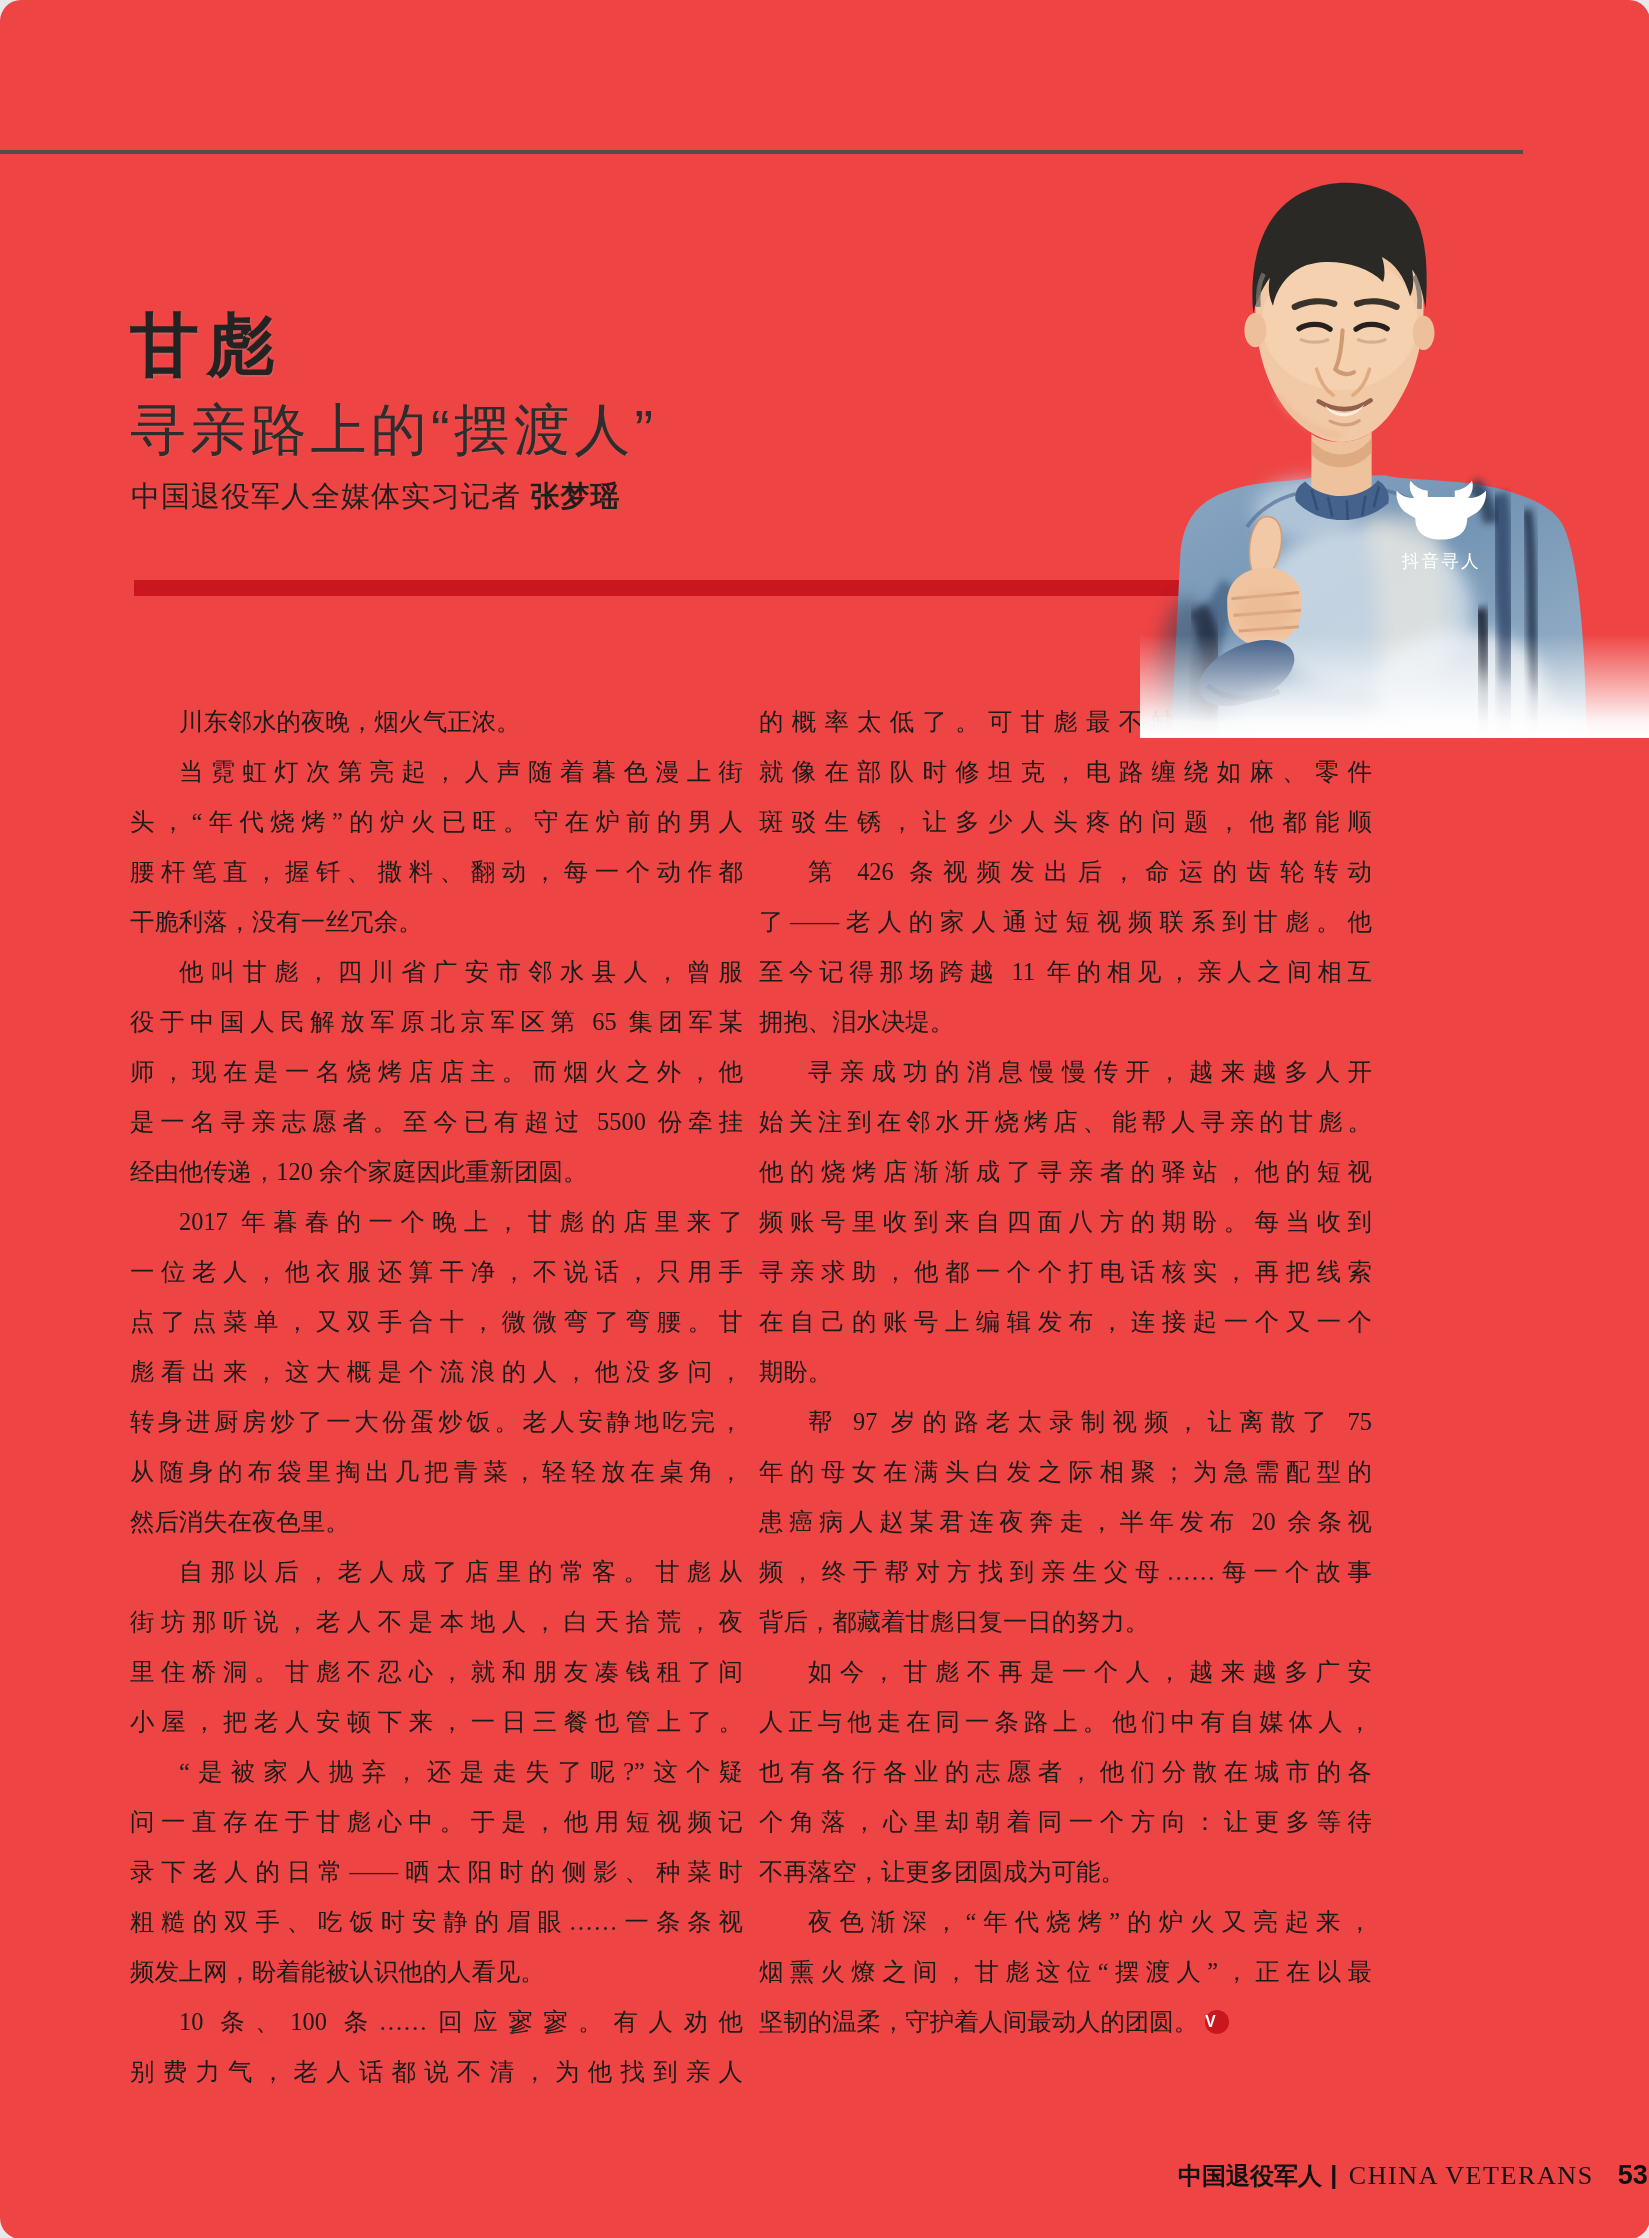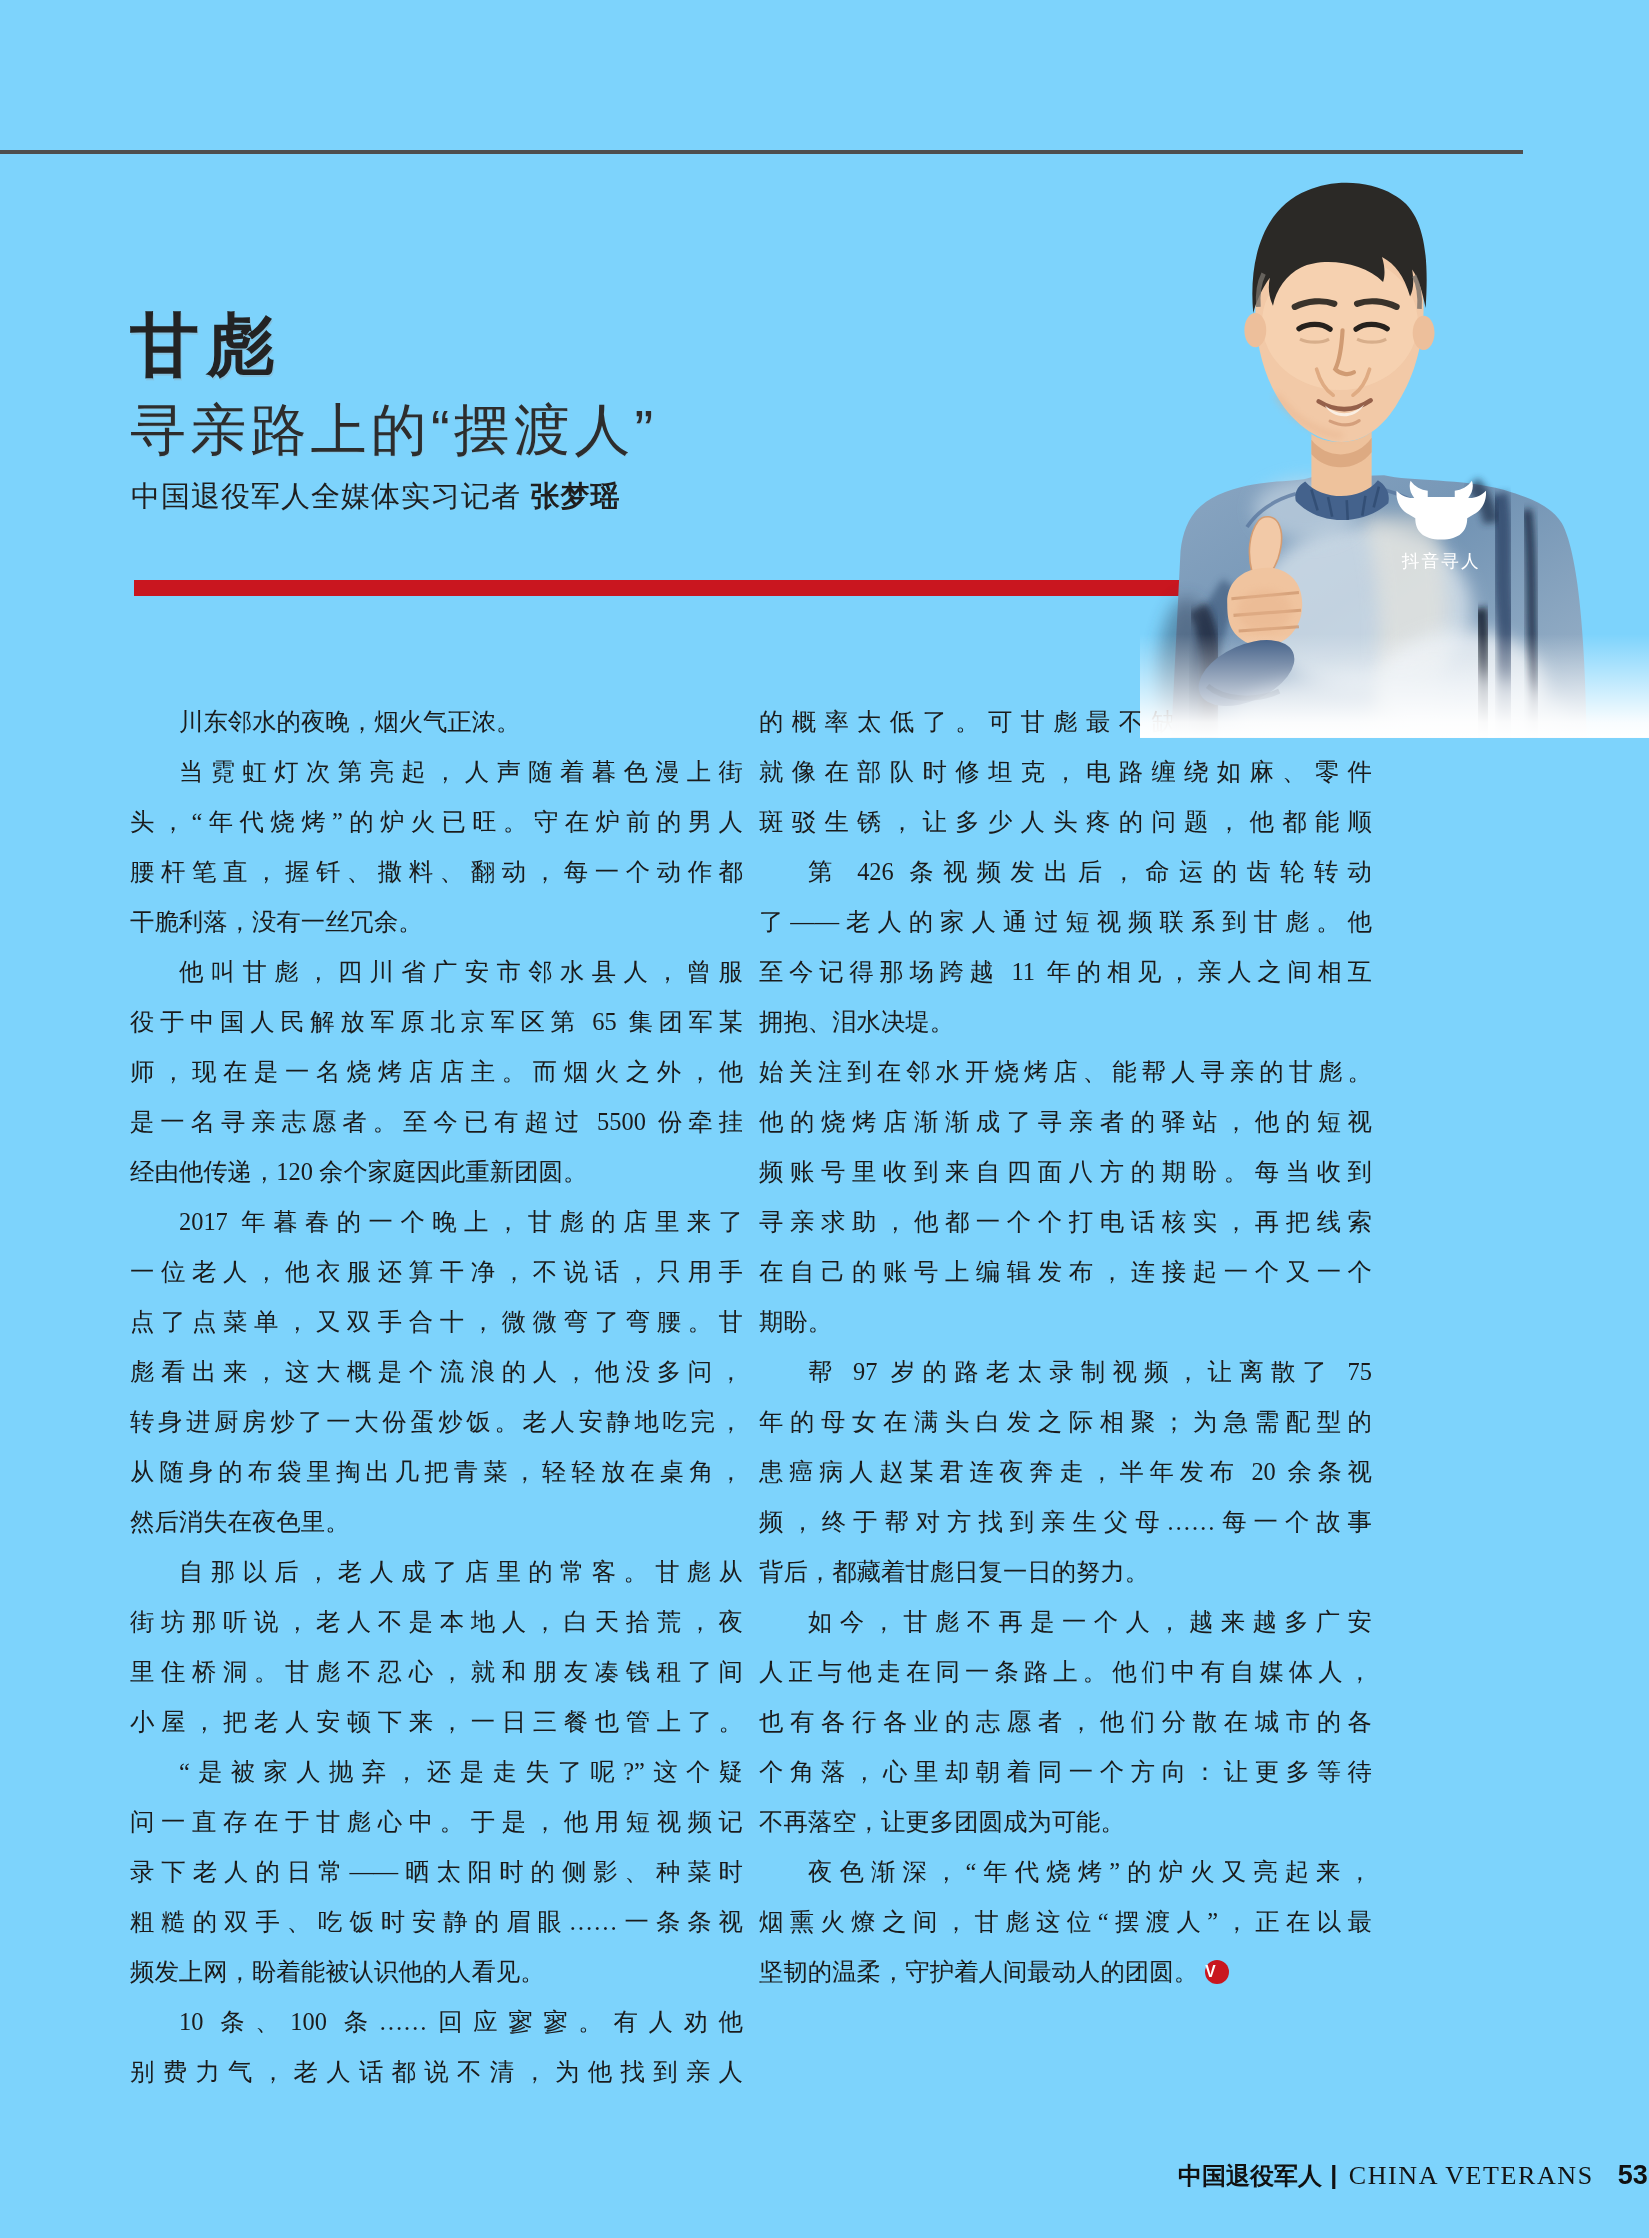--- a/index.html
+++ b/index.html
@@ -1,17 +1,17 @@
 <!DOCTYPE html>
 <html style="font-size:8.3px"><head>
 <meta charset="utf-8">
 <style>
   html,body{margin:0;padding:0;background:#e8e8e8;}
-  .page{position:relative;width:1650px;height:2239px;background:#7dd3fc;overflow:hidden;
-        font-family:"Liberation Serif","DejaVu Serif",serif;}
+  .page{position:relative;width:1650px;height:2239px;background:#ef4444;overflow:hidden;
+        font-family:"Liberation Serif","DejaVu Serif",serif;border-radius:21px;}
   .top-rule{position:absolute;left:0;top:150px;width:1523px;height:4.2px;background:#4e4e4e;}
   .title{position:absolute;left:130px;top:264px;font-family:"Liberation Sans","DejaVu Sans",sans-serif;
          font-weight:900;font-size:69px;line-height:1.05;color:#232323;letter-spacing:7.3px;
          text-shadow:1px 1.6px 0 rgba(150,150,150,.28);}
   .subtitle{position:absolute;left:130px;top:353px;font-family:"Liberation Sans","DejaVu Sans",sans-serif;
          font-weight:500;font-size:56px;line-height:1.1;color:#2d2d2d;letter-spacing:4.2px;
          text-shadow:0.5px 1px 0 rgba(160,160,160,.25);}
   .byline{position:absolute;left:131px;top:477px;font-family:"Liberation Sans","DejaVu Sans",sans-serif;
          font-size:29px;color:#1f1f1f;letter-spacing:1px;white-space:nowrap;}
   .byline .author{font-weight:800;margin-left:9.4px;}
@@ -175,20 +175,21 @@
       <div class="bline">别费力气，老人话都说不清，为他找到亲人</div>
     </div>
   <div class="col right">
       <div class="bline">的概率太低了。可甘彪最不缺的就是毅力，</div>
       <div class="bline">就像在部队时修坦克，电路缠绕如麻、零件</div>
       <div class="bline">斑驳生锈，让多少人头疼的问题，他都能顺</div>
       <div class="bline ind">第 426 条视频发出后，命运的齿轮转动</div>
       <div class="bline">了——老人的家人通过短视频联系到甘彪。他</div>
       <div class="bline">至今记得那场跨越 11 年的相见，亲人之间相互</div>
       <div class="bline end">拥抱、泪水决堤。</div>
+      <div class="bline ind">寻亲成功的消息慢慢传开，越来越多人开</div>
       <div class="bline">始关注到在邻水开烧烤店、能帮人寻亲的甘彪。</div>
       <div class="bline">他的烧烤店渐渐成了寻亲者的驿站，他的短视</div>
       <div class="bline">频账号里收到来自四面八方的期盼。每当收到</div>
       <div class="bline">寻亲求助，他都一个个打电话核实，再把线索</div>
       <div class="bline">在自己的账号上编辑发布，连接起一个又一个</div>
       <div class="bline end">期盼。</div>
       <div class="bline ind">帮 97 岁的路老太录制视频，让离散了 75</div>
       <div class="bline">年的母女在满头白发之际相聚；为急需配型的</div>
       <div class="bline">患癌病人赵某君连夜奔走，半年发布 20 余条视</div>
       <div class="bline">频，终于帮对方找到亲生父母……每一个故事</div>

